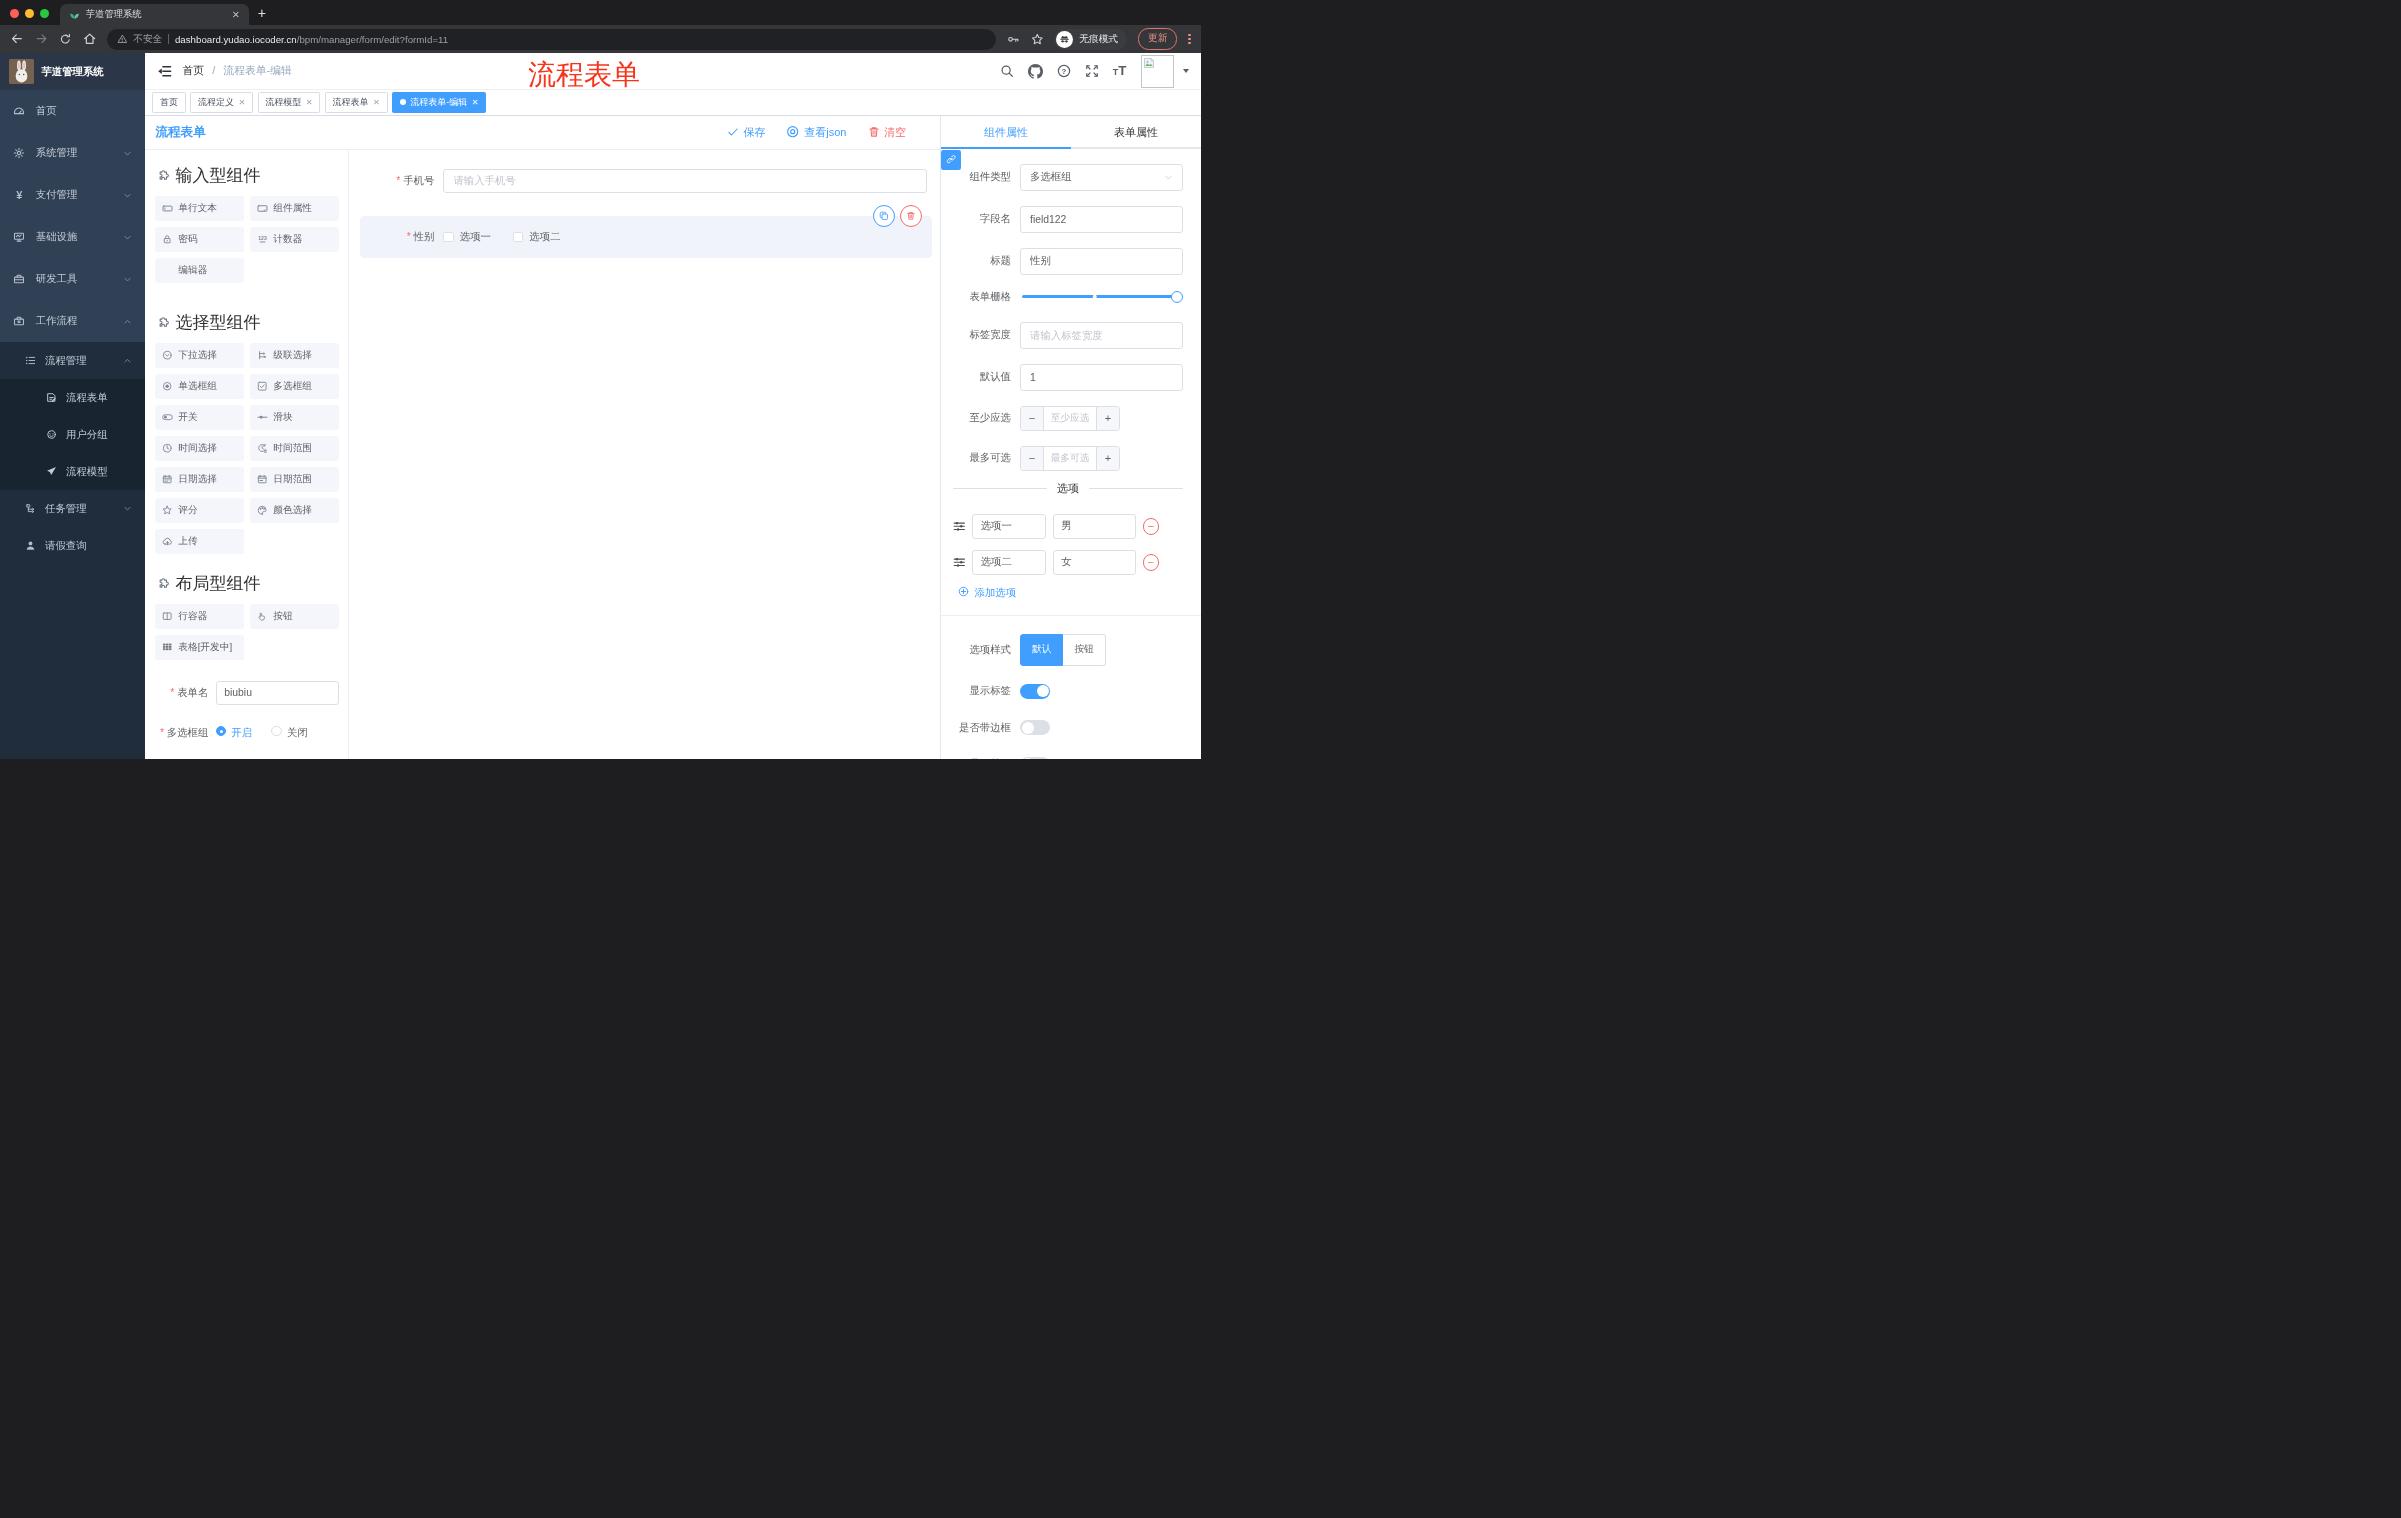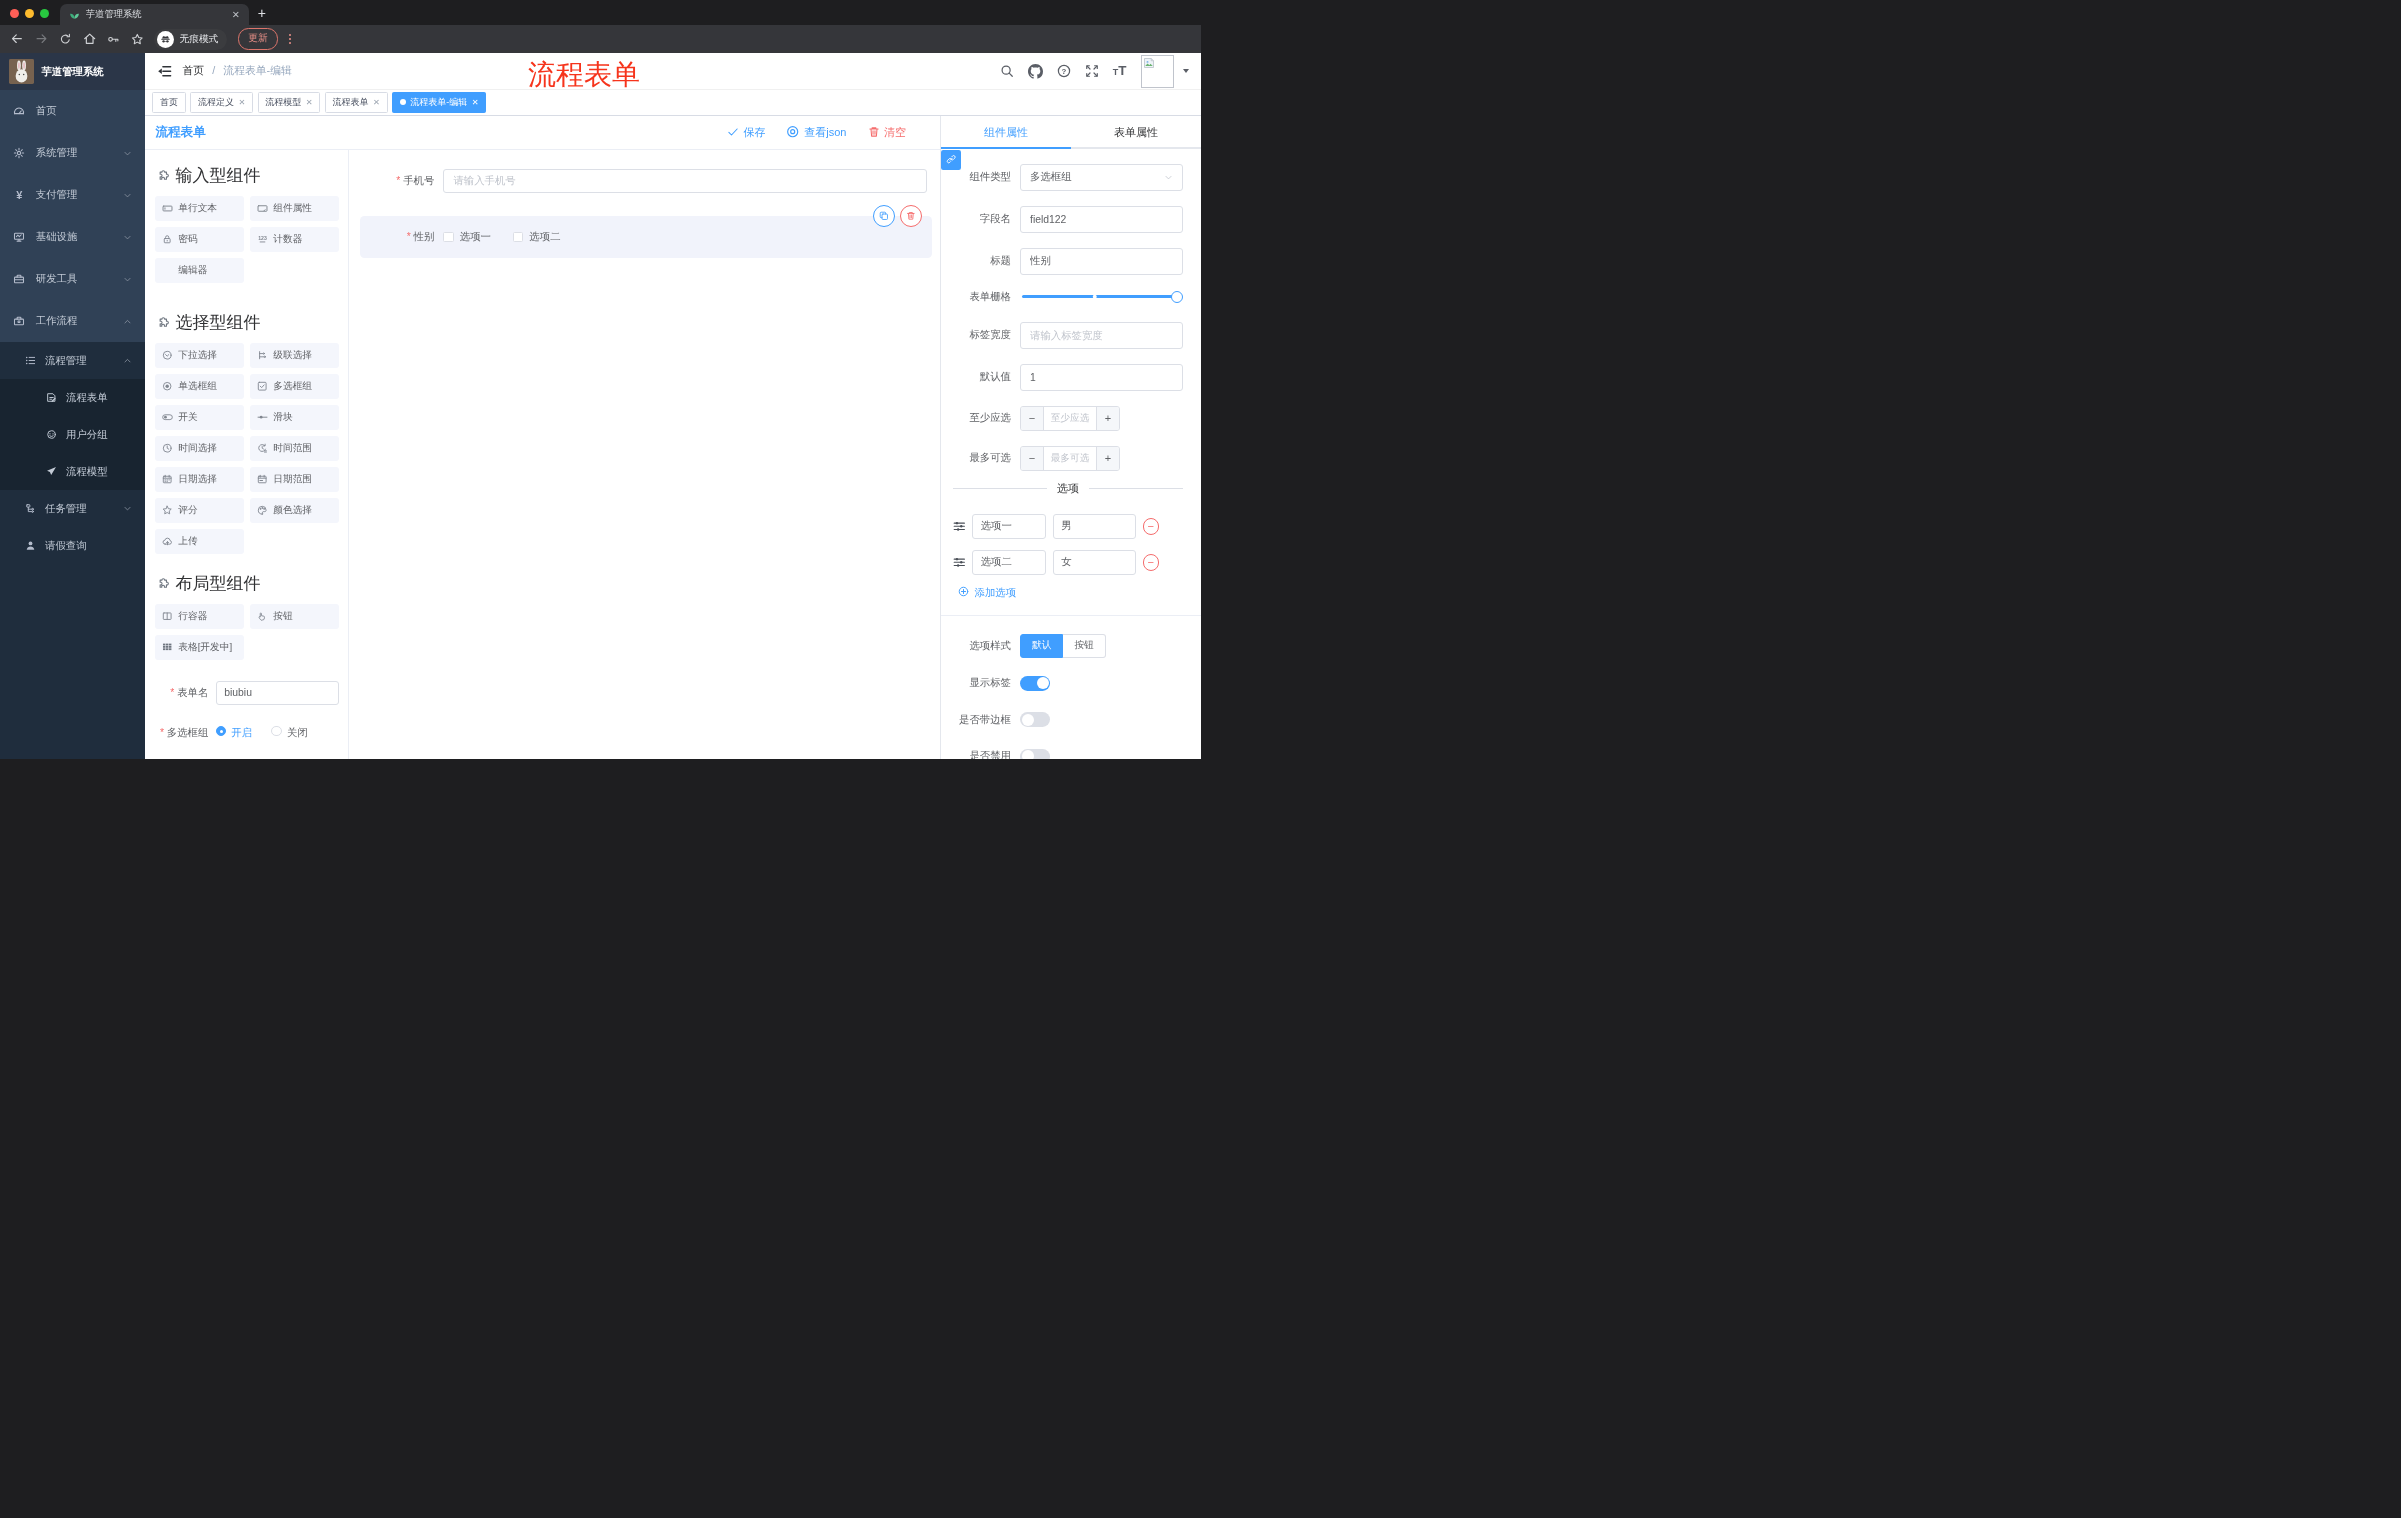--- a/index.html
+++ b/index.html
@@ -124,21 +124,21 @@
   .pdivider{display:flex;align-items:center;gap:10.4px;margin:3px 0 18px;color:#303133;font-size:11px}
   .pdivider::before,.pdivider::after{content:"";flex:1;height:0.7px;background:#dcdfe6}
   .orow{display:flex;align-items:center;gap:6.7px;margin-bottom:11px}
   .drag{color:#4a4f57;display:flex;cursor:grab;flex-shrink:0}
   .oinput{width:74px;height:25px;border:0.7px solid #dcdfe6;border-radius:3px;padding:0 7.4px;font-size:10.4px;color:#606266;outline:none;font-family:inherit;box-sizing:border-box}
   .oinput.val{width:83px}
   .ominus{width:16.3px;height:16.3px;border-radius:50%;border:1.1px solid #f56c6c;color:#f56c6c;display:flex;align-items:center;justify-content:center;font-size:11px;line-height:1;cursor:pointer;flex-shrink:0;box-sizing:border-box}
   .add-opt{display:flex;align-items:flex-start;gap:6px;color:#409eff;font-size:10.4px;margin:1.5px 0 15px 4.5px;cursor:pointer}
   .sec-split{height:0.7px;background:#ebeef5;margin:0 -18px 18px -12px}
   .seg{display:flex}
-  .seg-btn{height:24px;padding:0 11px;display:flex;align-items:center;font-size:9.7px;box-sizing:border-box;cursor:pointer}
+  .seg-btn{height:32px;padding:0 11px;display:flex;align-items:center;font-size:9.7px;box-sizing:border-box;cursor:pointer}
   .seg-btn.on{background:#409eff;color:#fff;border:0.7px solid #409eff;border-radius:3px 0 0 3px}
   .seg-btn.off{background:#fff;color:#606266;border:0.7px solid #dcdfe6;border-left:none;border-radius:0 3px 3px 0}
   .trow{display:flex;align-items:center;margin-bottom:21.5px}
   .toggle{width:30px;height:15px;border-radius:7.4px;background:#dcdfe6;position:relative;cursor:pointer}
   .toggle.on{background:#409eff}
   .toggle::after{content:"";position:absolute;top:1.5px;left:1.5px;width:12px;height:12px;border-radius:50%;background:#fff}
   .toggle.on::after{left:auto;right:1.5px}
 </style>
 </head>
 <body>
@@ -177,20 +177,32 @@
         <path d="M13 8.5A5 5 0 1 1 11.4 4"></path>
         <path d="M13.2 1.8v3h-3"></path>
       </svg>
     </span>
   <span class="nav-ic">
       <svg class="i" width="13.4" height="13.4" viewBox="0 0 16 16">
         <path d="M2 8 8 2.5 14 8"></path>
         <path d="M4 7v6.5h8V7"></path>
       </svg>
     </span>
+  <div class="url-pill">
+    <span style="display:flex">
+        <svg class="i" width="10.4" height="10.4" viewBox="0 0 16 16">
+          <path d="M8 2.2 1.6 13h12.8z"></path>
+          <path d="M8 6.5v3"></path>
+          <path d="M8 11.4v.2"></path>
+        </svg>
+      </span>
+    <span>不安全</span>
+    <span class="url-sep"></span>
+    <span style="white-space:nowrap;overflow:hidden"><span class="url-domain">dashboard.yudao.iocoder.cn</span><span class="url-path">/bpm/manager/form/edit?formId=11</span></span>
+  </div>
   <span class="nav-ic">
       <svg class="i" width="12.6" height="12.6" viewBox="0 0 16 16">
         <circle cx="4.5" cy="8" r="2.3"></circle>
         <path d="M6.8 8h7M11.2 8v2.6M13.8 8v2"></path>
       </svg>
     </span>
   <span class="nav-ic">
       <svg class="i" width="12.6" height="12.6" viewBox="0 0 16 16">
         <path d="m8 1.8 1.9 3.9 4.3.6-3.1 3 .7 4.3L8 11.6l-3.8 2 .7-4.3-3.1-3 4.3-.6z"></path>
       </svg>

